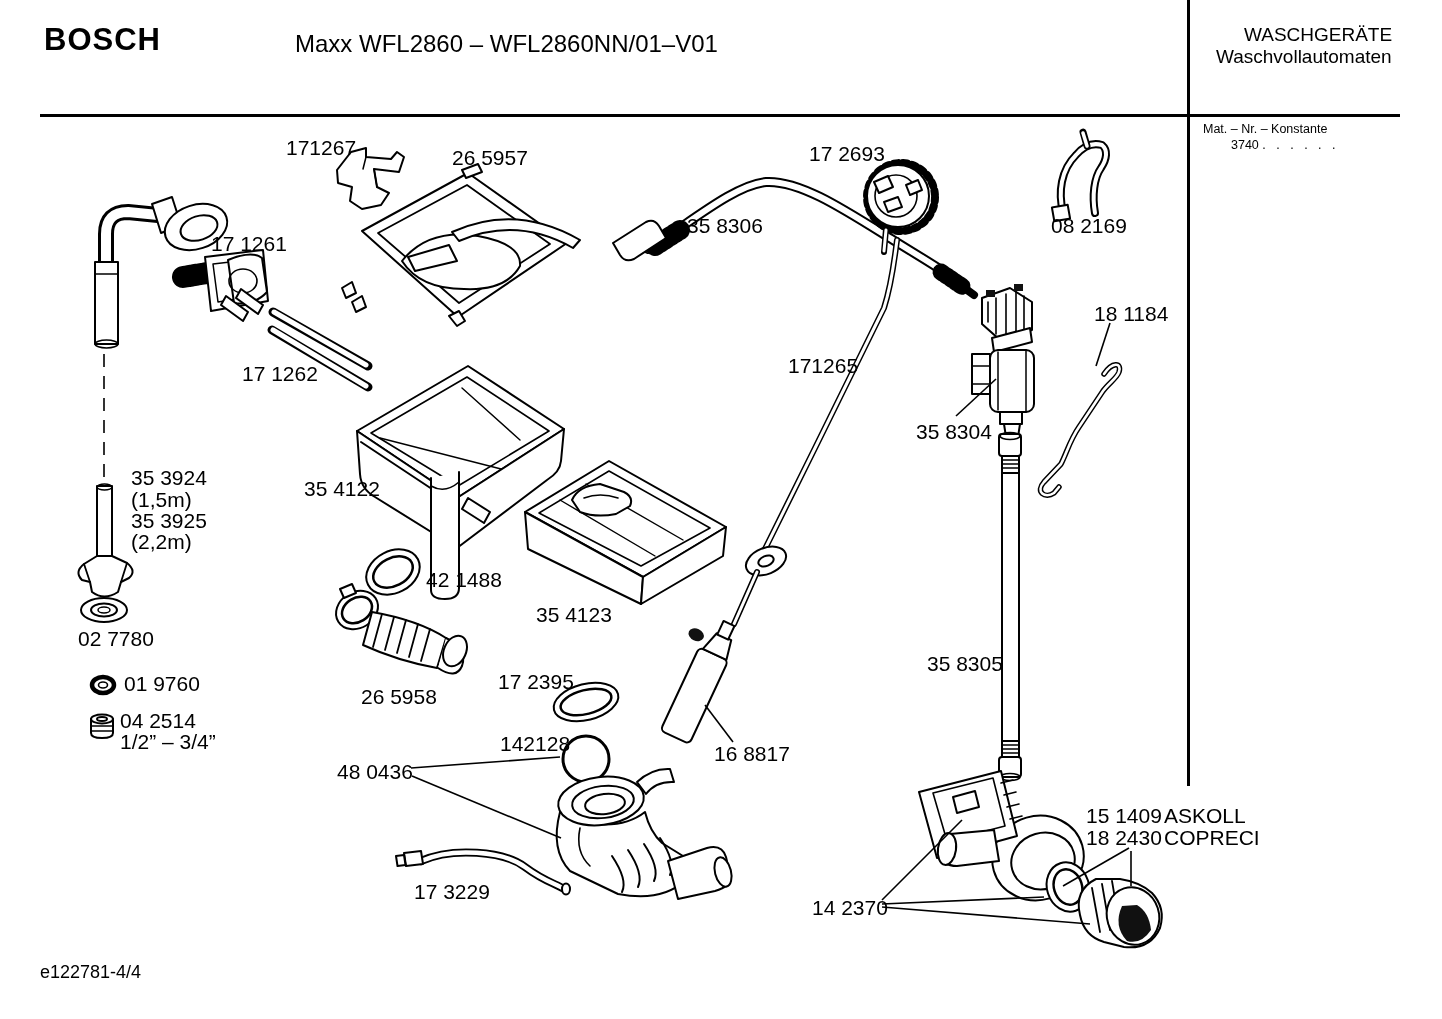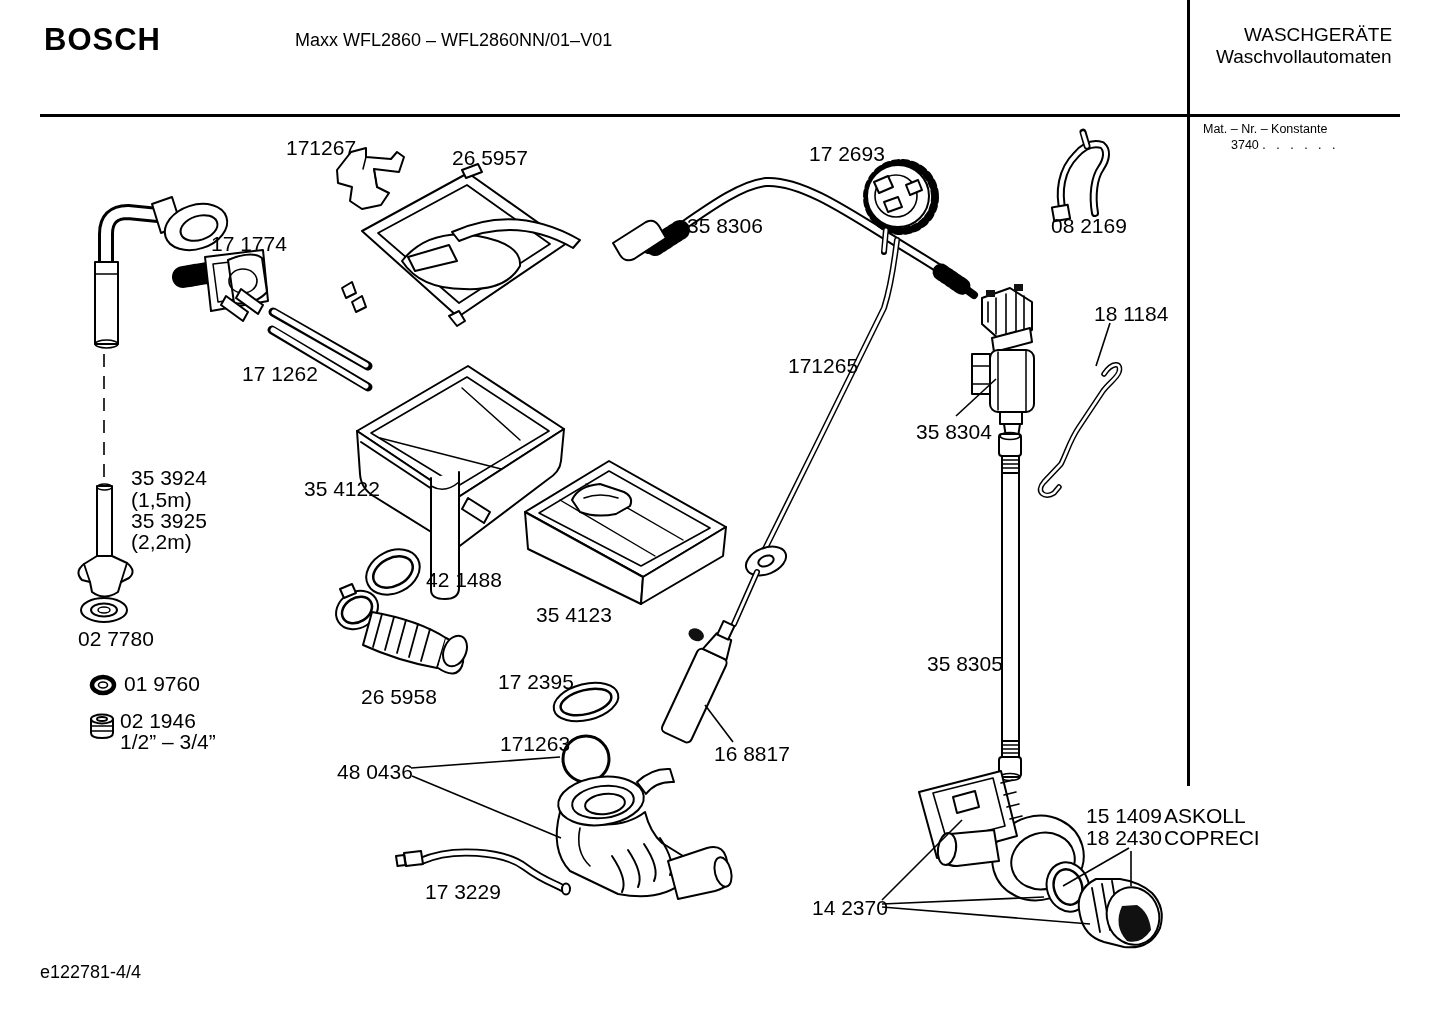--- a/index.html
+++ b/index.html
@@ -1,20 +1,20 @@
 <!DOCTYPE html>
 <html><head>
 <meta charset="utf-8">
 <style>
   html,body{margin:0;padding:0;background:#fff}
   #canvas{position:relative;width:1442px;height:1019px;background:#fff;
           font-family:"Liberation Sans",sans-serif;color:#000;overflow:hidden}
   .lbl{position:absolute;font-size:21px;line-height:1.1;white-space:nowrap}
   .brand{position:absolute;font-size:31px;font-weight:bold;letter-spacing:1px}
-  .model{position:absolute;font-size:18px}
+  .model{position:absolute;font-size:24px}
   .cat{position:absolute;font-size:19px}
   .small{position:absolute;font-size:12.5px;white-space:nowrap}
   .dots{word-spacing:7px}
   .hline,.vline{position:absolute;background:#000}
   svg{position:absolute;left:0;top:0}
   svg .o{fill:#fff;stroke:#000;stroke-width:2;stroke-linejoin:round;stroke-linecap:round}
   svg .t{fill:none;stroke:#000;stroke-linejoin:round;stroke-linecap:round}
   svg .w{fill:none;stroke:#fff;stroke-linejoin:round;stroke-linecap:round}
   svg .ln{stroke:#000;stroke-width:1.6;fill:none}
 </style>
@@ -287,43 +287,43 @@
       <line class="ln" x1="1129" y1="848" x2="1063" y2="886"></line>
       <line class="ln" x1="1131" y1="851" x2="1131" y2="886"></line>
     </g>
   </svg>
 
   <div class="lbl" style="left:286px;top:136px">171267</div>
   <div class="lbl" style="left:452px;top:146px">26 5957</div>
   <div class="lbl" style="left:809px;top:142px">17 2693</div>
   <div class="lbl" style="left:687px;top:214px">35 8306</div>
   <div class="lbl" style="left:1051px;top:214px">08 2169</div>
-  <div class="lbl" style="left:211px;top:232px">17 1774</div>
+  <div class="lbl" style="left:211px;top:232px">17 1261</div>
   <div class="lbl" style="left:242px;top:362px">17 1262</div>
   <div class="lbl" style="left:1094px;top:302px">18 1184</div>
   <div class="lbl" style="left:788px;top:354px">171265</div>
   <div class="lbl" style="left:916px;top:420px">35 8304</div>
   <div class="lbl" style="left:131px;top:466px">35 3924</div>
   <div class="lbl" style="left:131px;top:488px">(1,5m)</div>
   <div class="lbl" style="left:131px;top:509px">35 3925</div>
   <div class="lbl" style="left:131px;top:530px">(2,2m)</div>
   <div class="lbl" style="left:304px;top:477px">35 4122</div>
   <div class="lbl" style="left:426px;top:568px">42 1488</div>
   <div class="lbl" style="left:536px;top:603px">35 4123</div>
   <div class="lbl" style="left:78px;top:627px">02 7780</div>
   <div class="lbl" style="left:124px;top:672px">01 9760</div>
   <div class="lbl" style="left:361px;top:685px">26 5958</div>
-  <div class="lbl" style="left:120px;top:709px">02 1946</div>
+  <div class="lbl" style="left:120px;top:709px">04 2514</div>
   <div class="lbl" style="left:120px;top:730px">1/2” – 3/4”</div>
   <div class="lbl" style="left:498px;top:670px">17 2395</div>
-  <div class="lbl" style="left:500px;top:732px">171263</div>
+  <div class="lbl" style="left:500px;top:732px">142128</div>
   <div class="lbl" style="left:337px;top:760px">48 0436</div>
   <div class="lbl" style="left:714px;top:742px">16 8817</div>
   <div class="lbl" style="left:927px;top:652px">35 8305</div>
-  <div class="lbl" style="left:425px;top:880px">17 3229</div>
+  <div class="lbl" style="left:414px;top:880px">17 3229</div>
   <div class="lbl" style="left:1086px;top:804px">15 1409</div>
   <div class="lbl" style="left:1164px;top:804px">ASKOLL</div>
   <div class="lbl" style="left:1086px;top:826px">18 2430</div>
   <div class="lbl" style="left:1164px;top:826px">COPRECI</div>
   <div class="lbl" style="left:812px;top:896px">14 2370</div>
 
   <div class="lbl" style="left:40px;top:963px;font-size:18px">e122781-4/4</div>
 
 </div>
 

